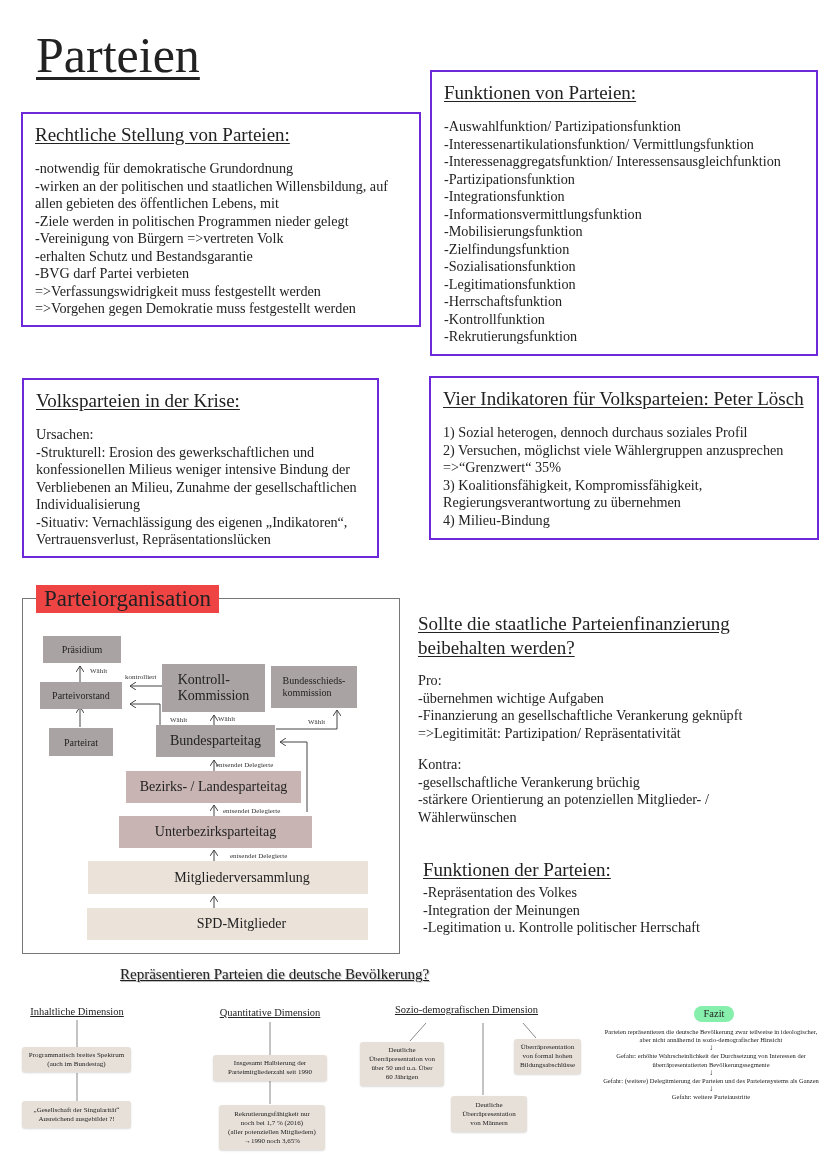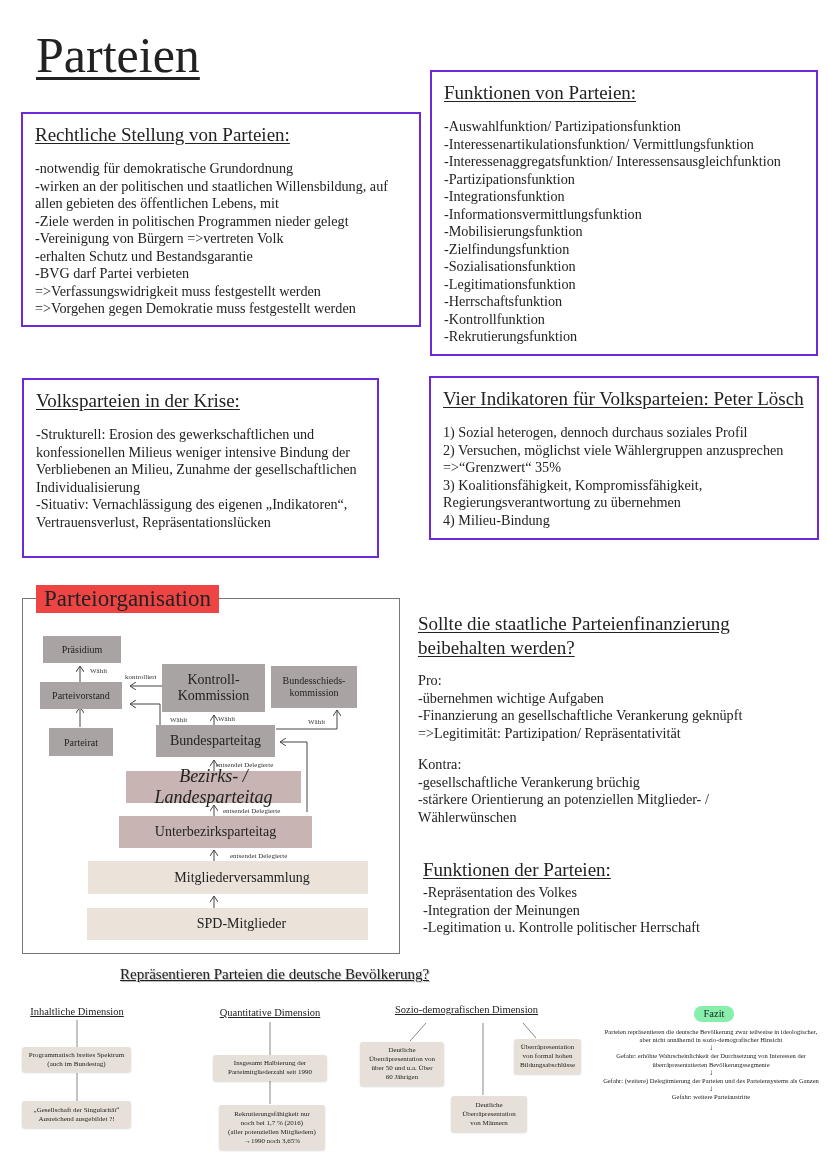--- a/index.html
+++ b/index.html
@@ -27,21 +27,21 @@
   }
   .gap { height: 14px; }
 
   
   .org-frame {
     left: 22px; top: 598px; width: 378px; height: 356px; border: 1.5px solid #777; box-sizing: border-box;
   }
   .org-legend {
     left: 36px; top: 585px; background: #ef4444; padding: 0 8px; font-size: 23px; line-height: 28px;
   }
-  .obox { position: absolute; display: flex; align-items: center; justify-content: center; text-align: center; color: #222; }
+  .obox { position: absolute; display: flex; align-items: center; justify-content: center; text-align: left; color: #222; }
   .g1 { background: #aaa3a3; }
   .g2 { background: #c8b5b3; }
   .g3 { background: #ebe2da; padding-left: 28px; }
   .tiny { position: absolute; font-size: 7px; color: #333; white-space: nowrap; }
   svg.arrows { position: absolute; left: 0; top: 0; }
 
   
   .rep-title {
     left: 120px; top: 966px; font-size: 15px; text-decoration: underline;
     text-shadow: 1px 1px 1px #bbb;
@@ -94,20 +94,21 @@
     <div class="line">-Legitimationsfunktion</div>
     <div class="line">-Herrschaftsfunktion</div>
     <div class="line">-Kontrollfunktion</div>
     <div class="line">-Rekrutierungsfunktion</div>
   </div>
 </div>
 
 <div class="card" style="left:22px; top:378px; width:357px; height:180px;">
   <h2>Volksparteien in der Krise:</h2>
   <div>
+    <div class="line">Ursachen:</div>
     <div class="line">-Strukturell: Erosion des gewerkschaftlichen und</div>
     <div class="line">konfessionellen Milieus weniger intensive Bindung der</div>
     <div class="line">Verbliebenen an Milieu, Zunahme der gesellschaftlichen</div>
     <div class="line">Individualisierung</div>
     <div class="line">-Situativ: Vernachlässigung des eigenen „Indikatoren“,</div>
     <div class="line">Vertrauensverlust, Repräsentationslücken</div>
   </div>
 </div>
 
 <div class="card" style="left:429px; top:376px; width:390px; height:164px;">
@@ -158,21 +159,21 @@
 </svg>
 
 <div class="obox g1" style="left:43px; top:636px; width:78px; height:27px; font-size:10px;">Präsidium</div>
 <div class="obox g1" style="left:40px; top:682px; width:82px; height:27px; font-size:10px;">Parteivorstand</div>
 <div class="obox g1" style="left:49px; top:728px; width:64px; height:28px; font-size:10px;">Parteirat</div>
 <div class="obox g1" style="left:162px; top:664px; width:103px; height:48px; font-size:14px; line-height:16px; white-space:pre-line;">Kontroll-
 Kommission</div>
 <div class="obox g1" style="left:271px; top:666px; width:86px; height:42px; font-size:10px; line-height:12px; white-space:pre-line;">Bundesschieds-
 kommission</div>
 <div class="obox g1" style="left:156px; top:725px; width:119px; height:32px; font-size:14px;">Bundesparteitag</div>
-<div class="obox g2" style="left:126px; top:771px; width:175px; height:32px; font-size:18px;font-style:italic;">Bezirks- / Landesparteitag</div>
+<div class="obox g2" style="left:126px; top:771px; width:175px; height:32px; font-size:14px;">Bezirks- / Landesparteitag</div>
 <div class="obox g2" style="left:119px; top:816px; width:193px; height:32px; font-size:14px;">Unterbezirksparteitag</div>
 <div class="obox g3" style="left:88px; top:861px; width:252px; height:33px; font-size:14px;">Mitgliederversammlung</div>
 <div class="obox g3" style="left:87px; top:908px; width:253px; height:32px; font-size:14px;">SPD-Mitglieder</div>
 
 <div class="tiny" style="left:90px; top:667px;">Wählt</div>
 <div class="tiny" style="left:125px; top:673px;">kontrolliert</div>
 <div class="tiny" style="left:170px; top:716px;">Wählt</div>
 <div class="tiny" style="left:218px; top:715px;">Wählt</div>
 <div class="tiny" style="left:308px; top:718px;">Wählt</div>
 <div class="tiny" style="left:216px; top:761px;">entsendet Delegierte</div>

